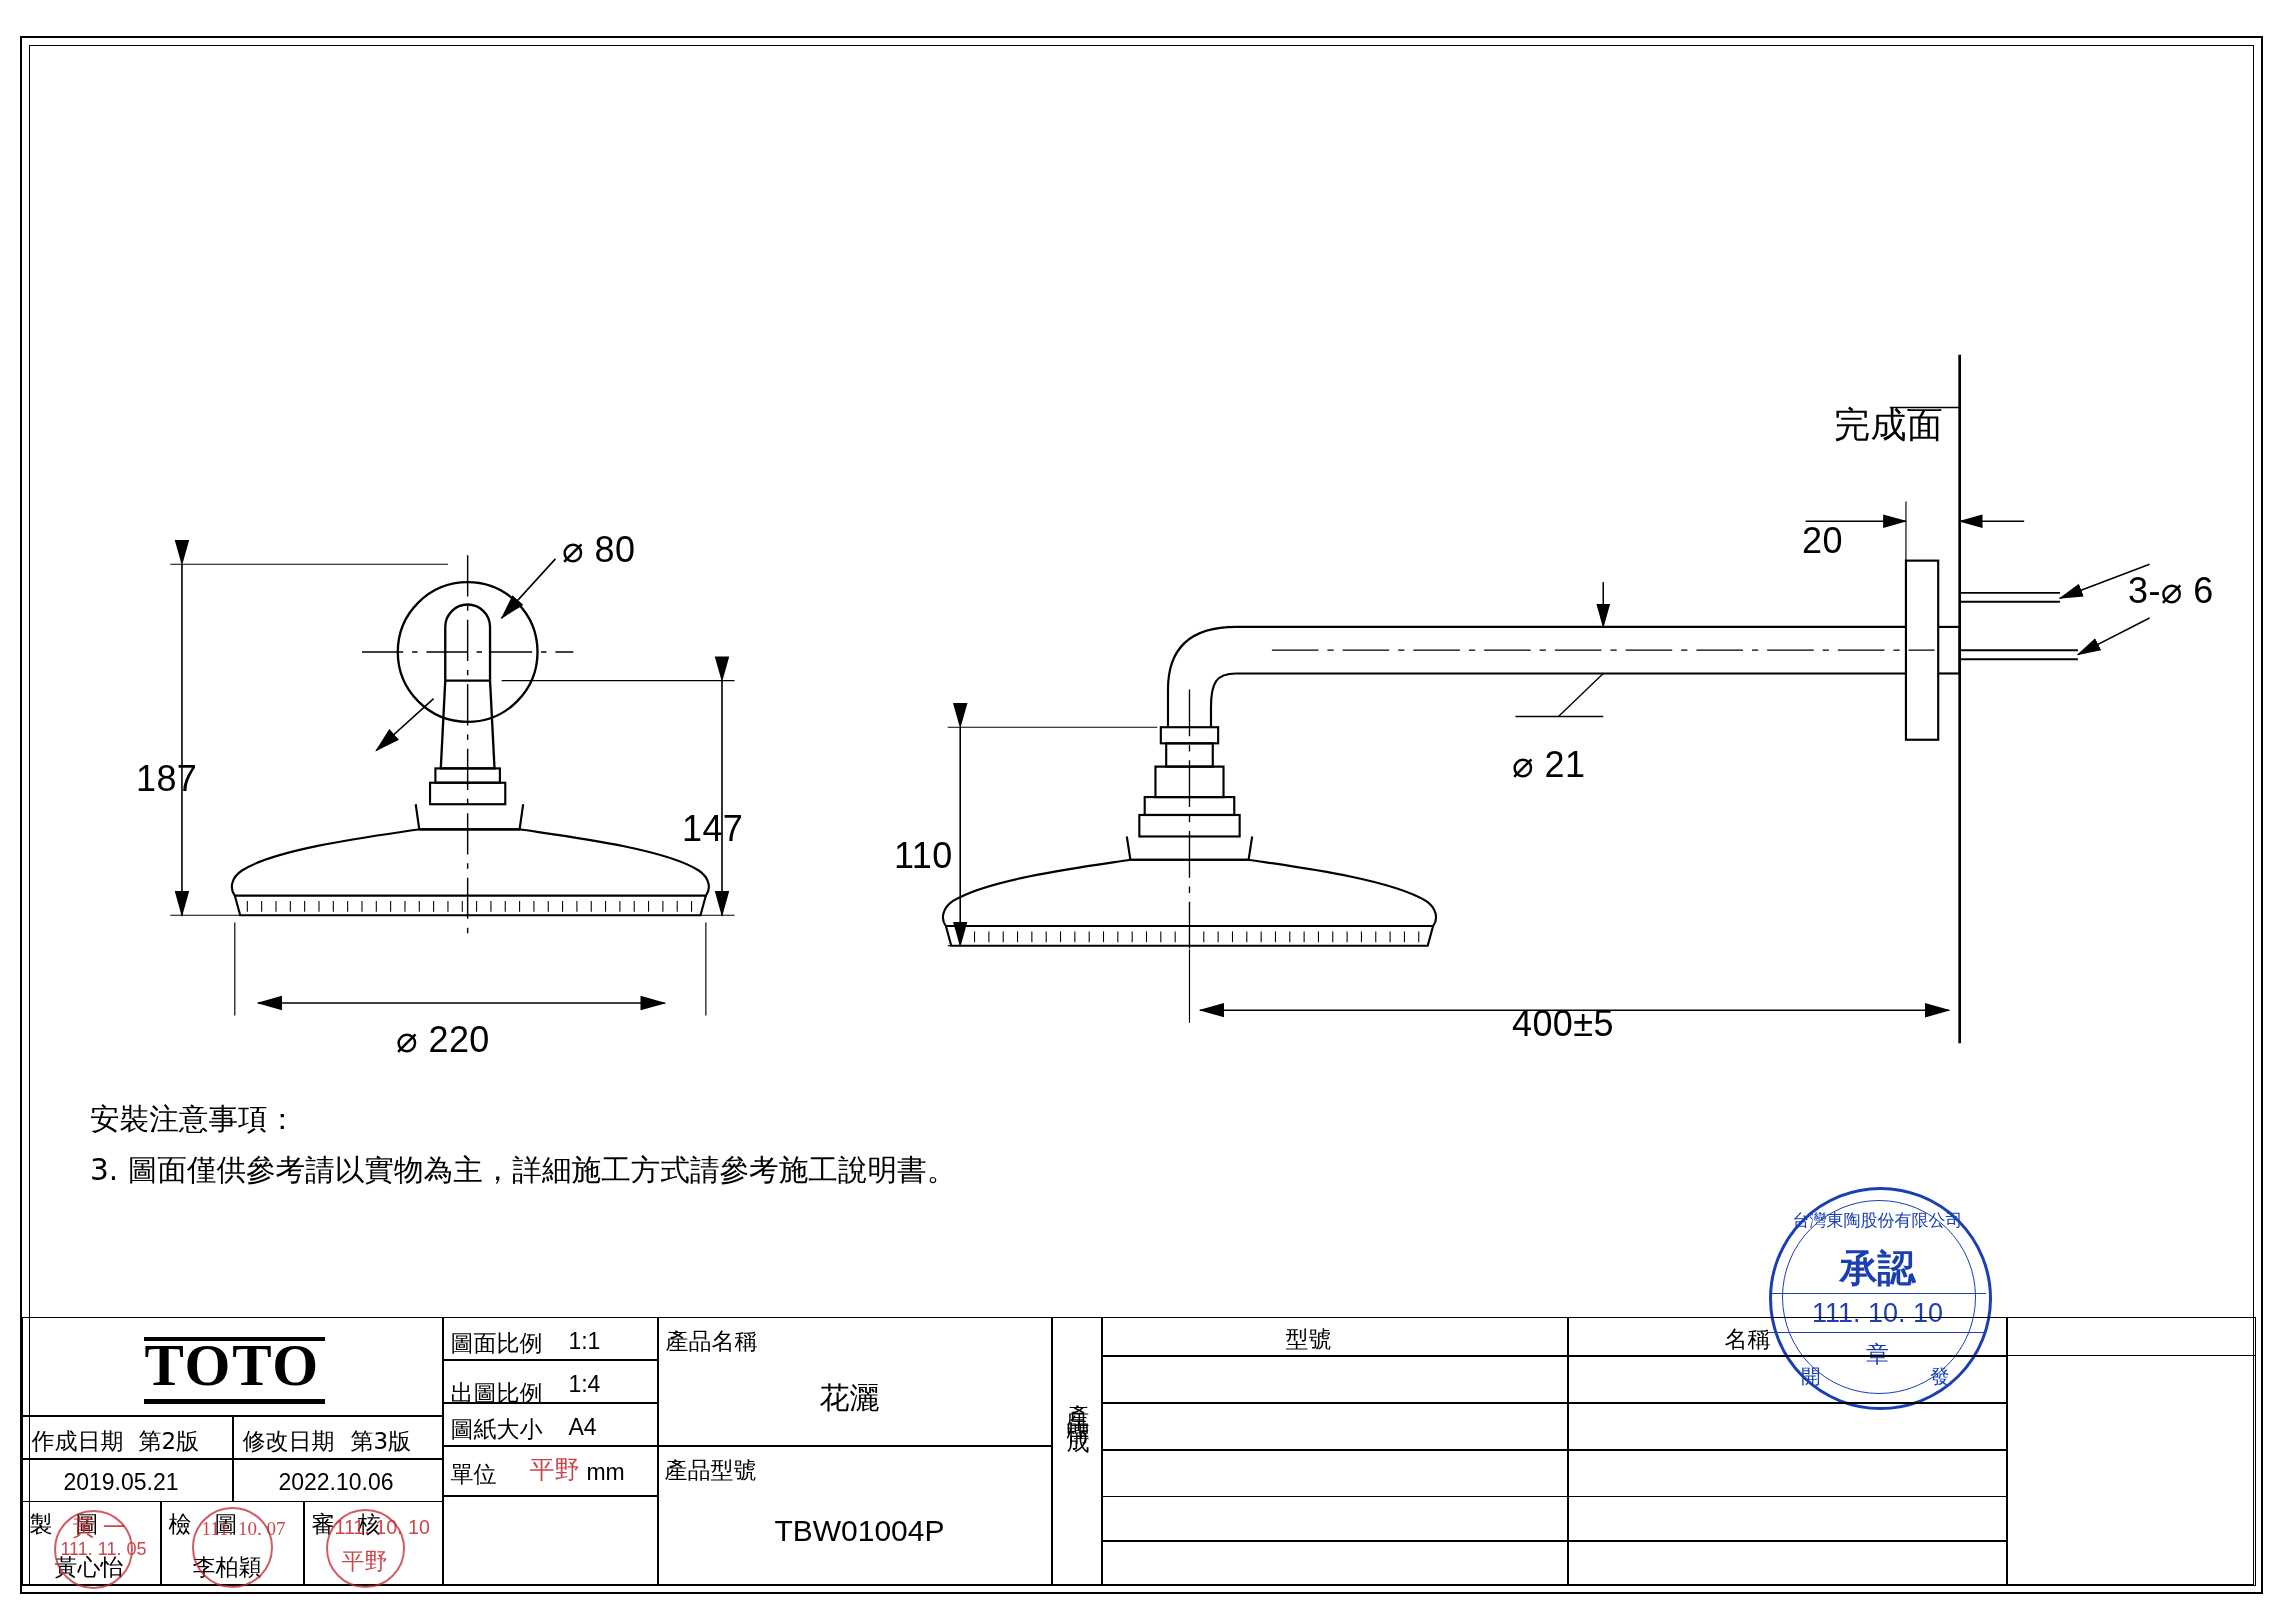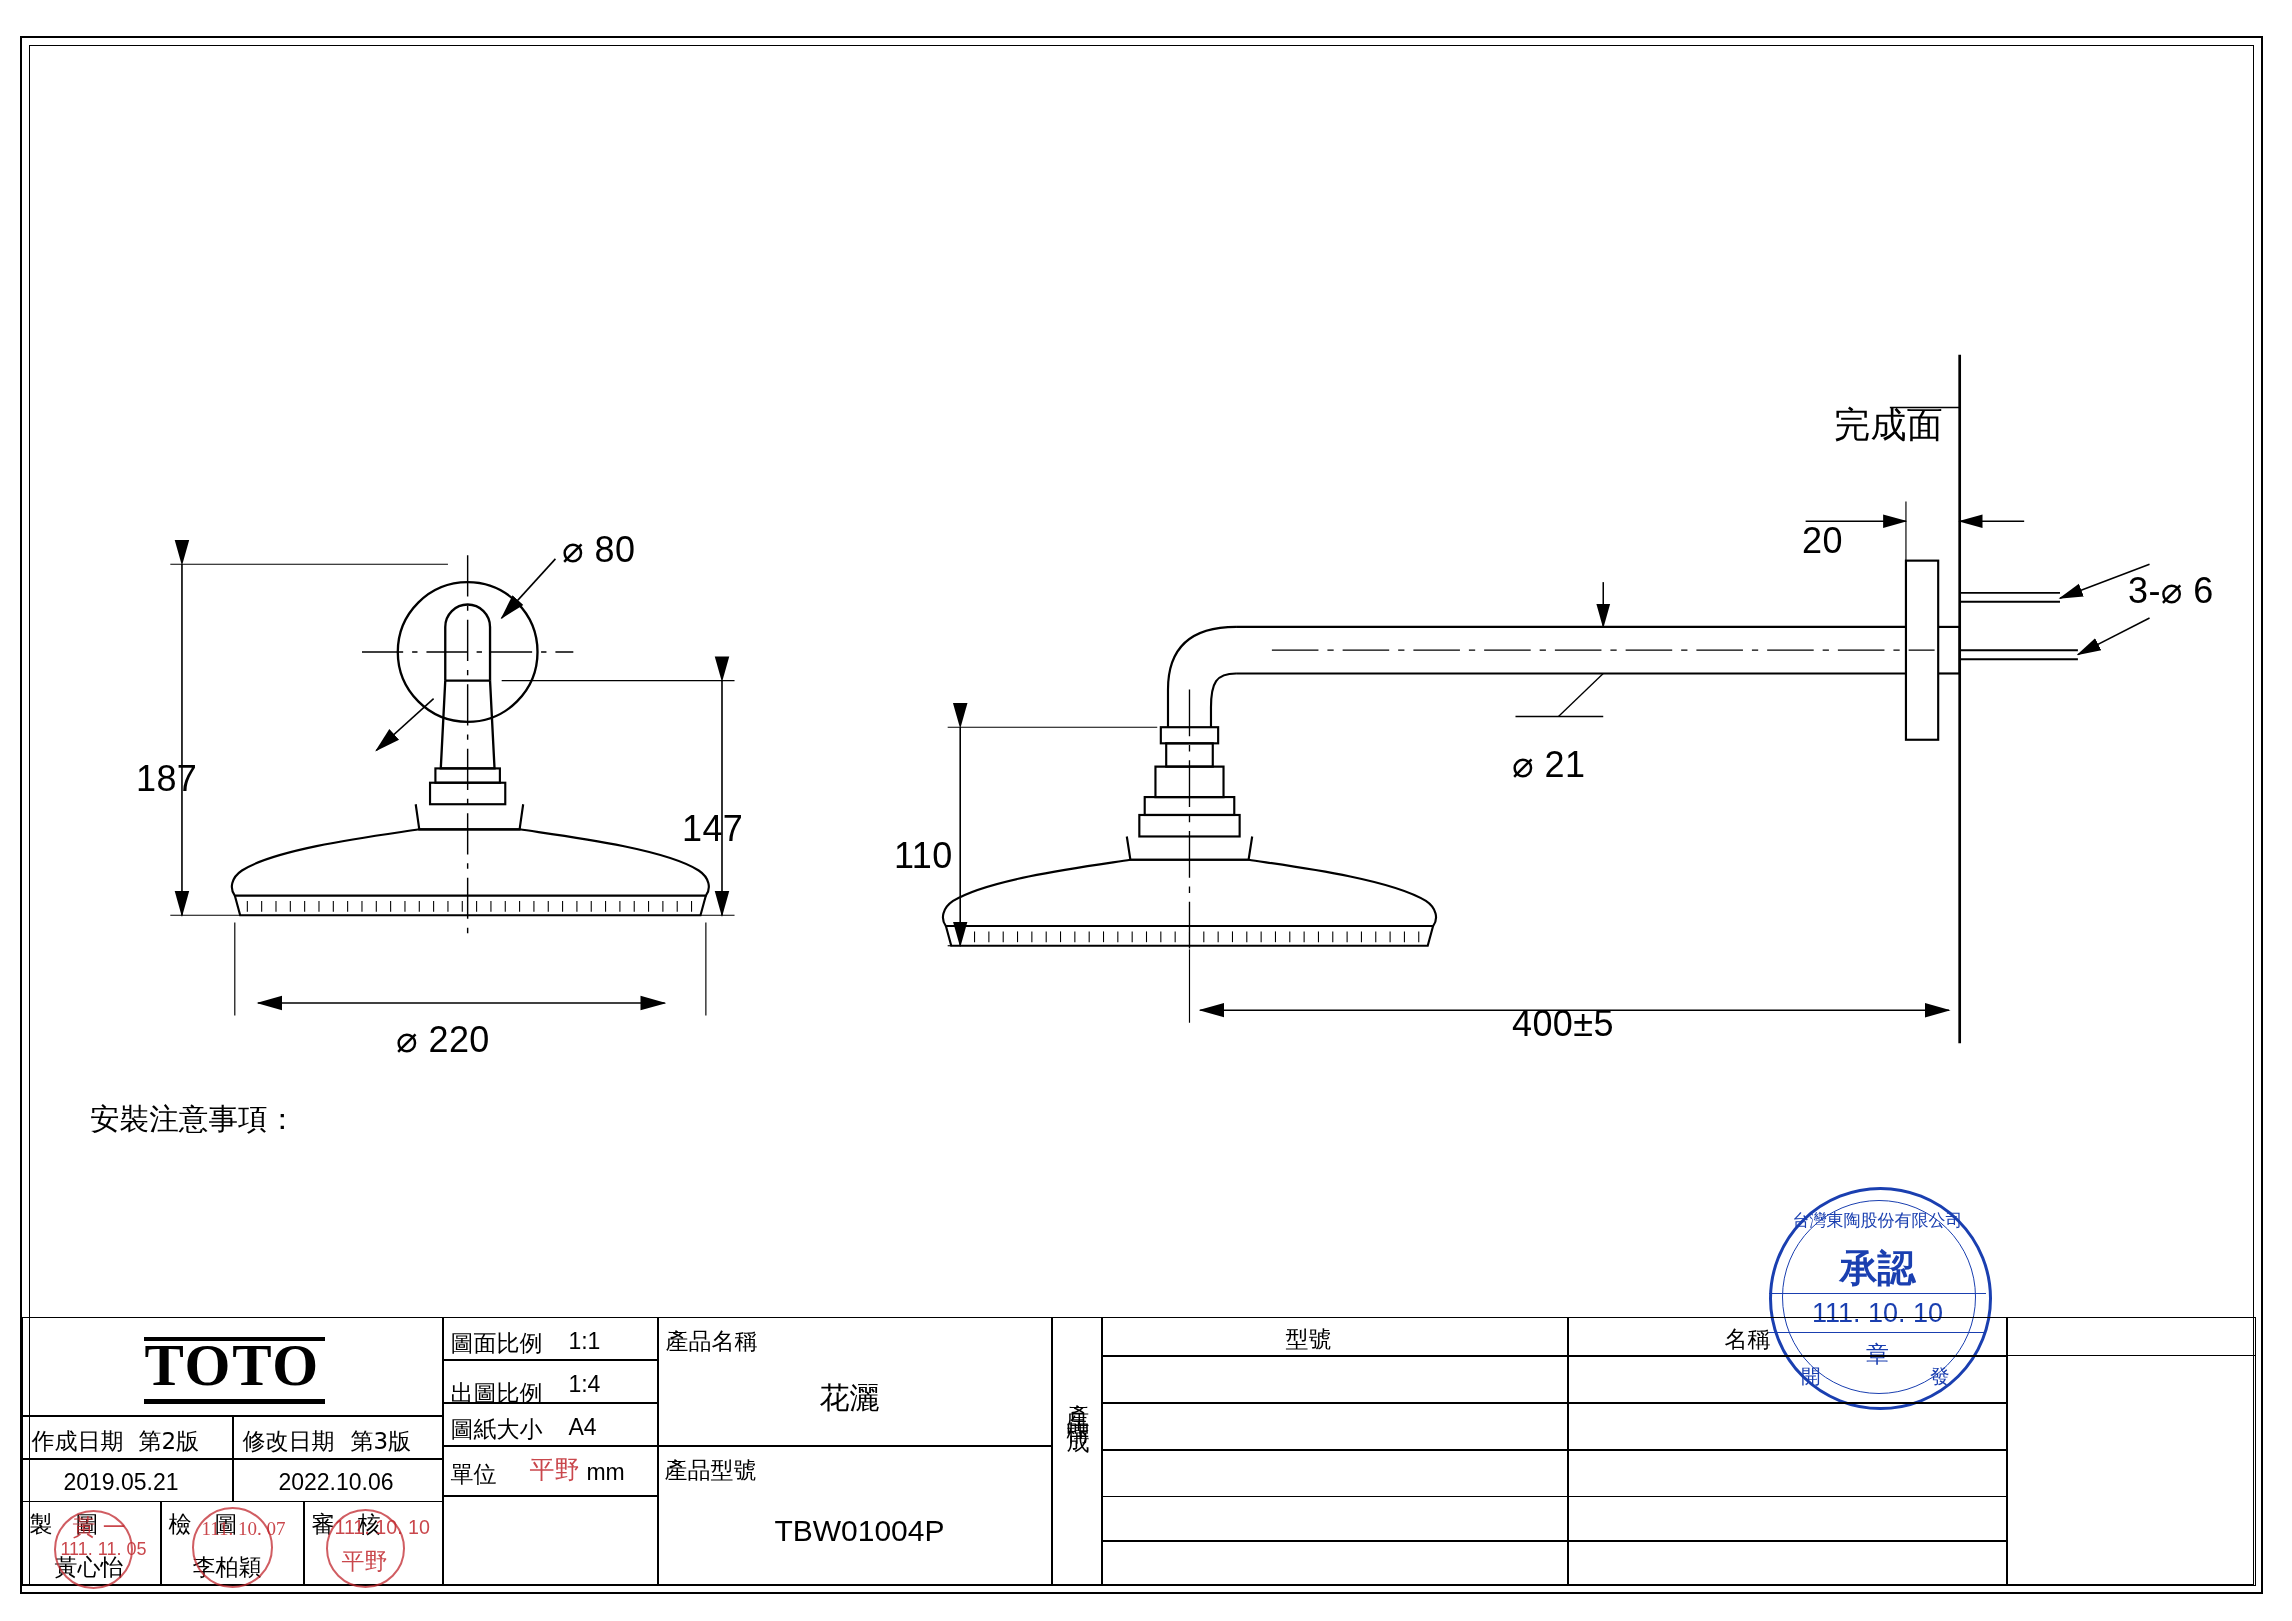--- a/index.html
+++ b/index.html
@@ -225,20 +225,21 @@
 
   <div class="dim big cjk" style="left:1834px;top:365px;">完成面</div>
   <div class="dim big" style="left:1802px;top:484px;">20</div>
   <div class="dim big" style="left:2128px;top:534px;">3-⌀ 6</div>
   <div class="dim big" style="left:1512px;top:708px;">⌀ 21</div>
   <div class="dim big" style="left:894px;top:799px;">110</div>
   <div class="dim big" style="left:1512px;top:967px;">400±5</div>
 
   <div class="notes cjk">
     <div>安裝注意事項：</div>
+    <div>3. 圖面僅供參考請以實物為主，詳細施工方式請參考施工說明書。</div>
   </div>
 
   <div class="approve">
     <div class="ring" style="left:0;top:0;width:217px;height:217px;"></div>
     <div class="ring" style="left:12.5px;top:12.5px;width:192px;height:192px;border-width:1.8px;"></div>
     <div class="txt cjk" style="left:0;top:21.5px;width:217px;font-size:17px;">台灣東陶股份有限公司</div>
     <div class="txt cjk" style="left:0;top:56px;width:217px;font-size:38px;font-weight:bold;">承認</div>
     <div class="txt" style="left:0;top:106px;width:217px;font-size:27px;border-top:1.8px solid #1a3fb0;border-bottom:1.8px solid #1a3fb0;padding:3.6px 0;">111. 10. 10</div>
     <div class="txt cjk" style="left:0;top:152px;width:217px;font-size:23px;">章</div>
     <div class="txt cjk" style="left:32px;top:176px;font-size:19.7px;">開</div>

